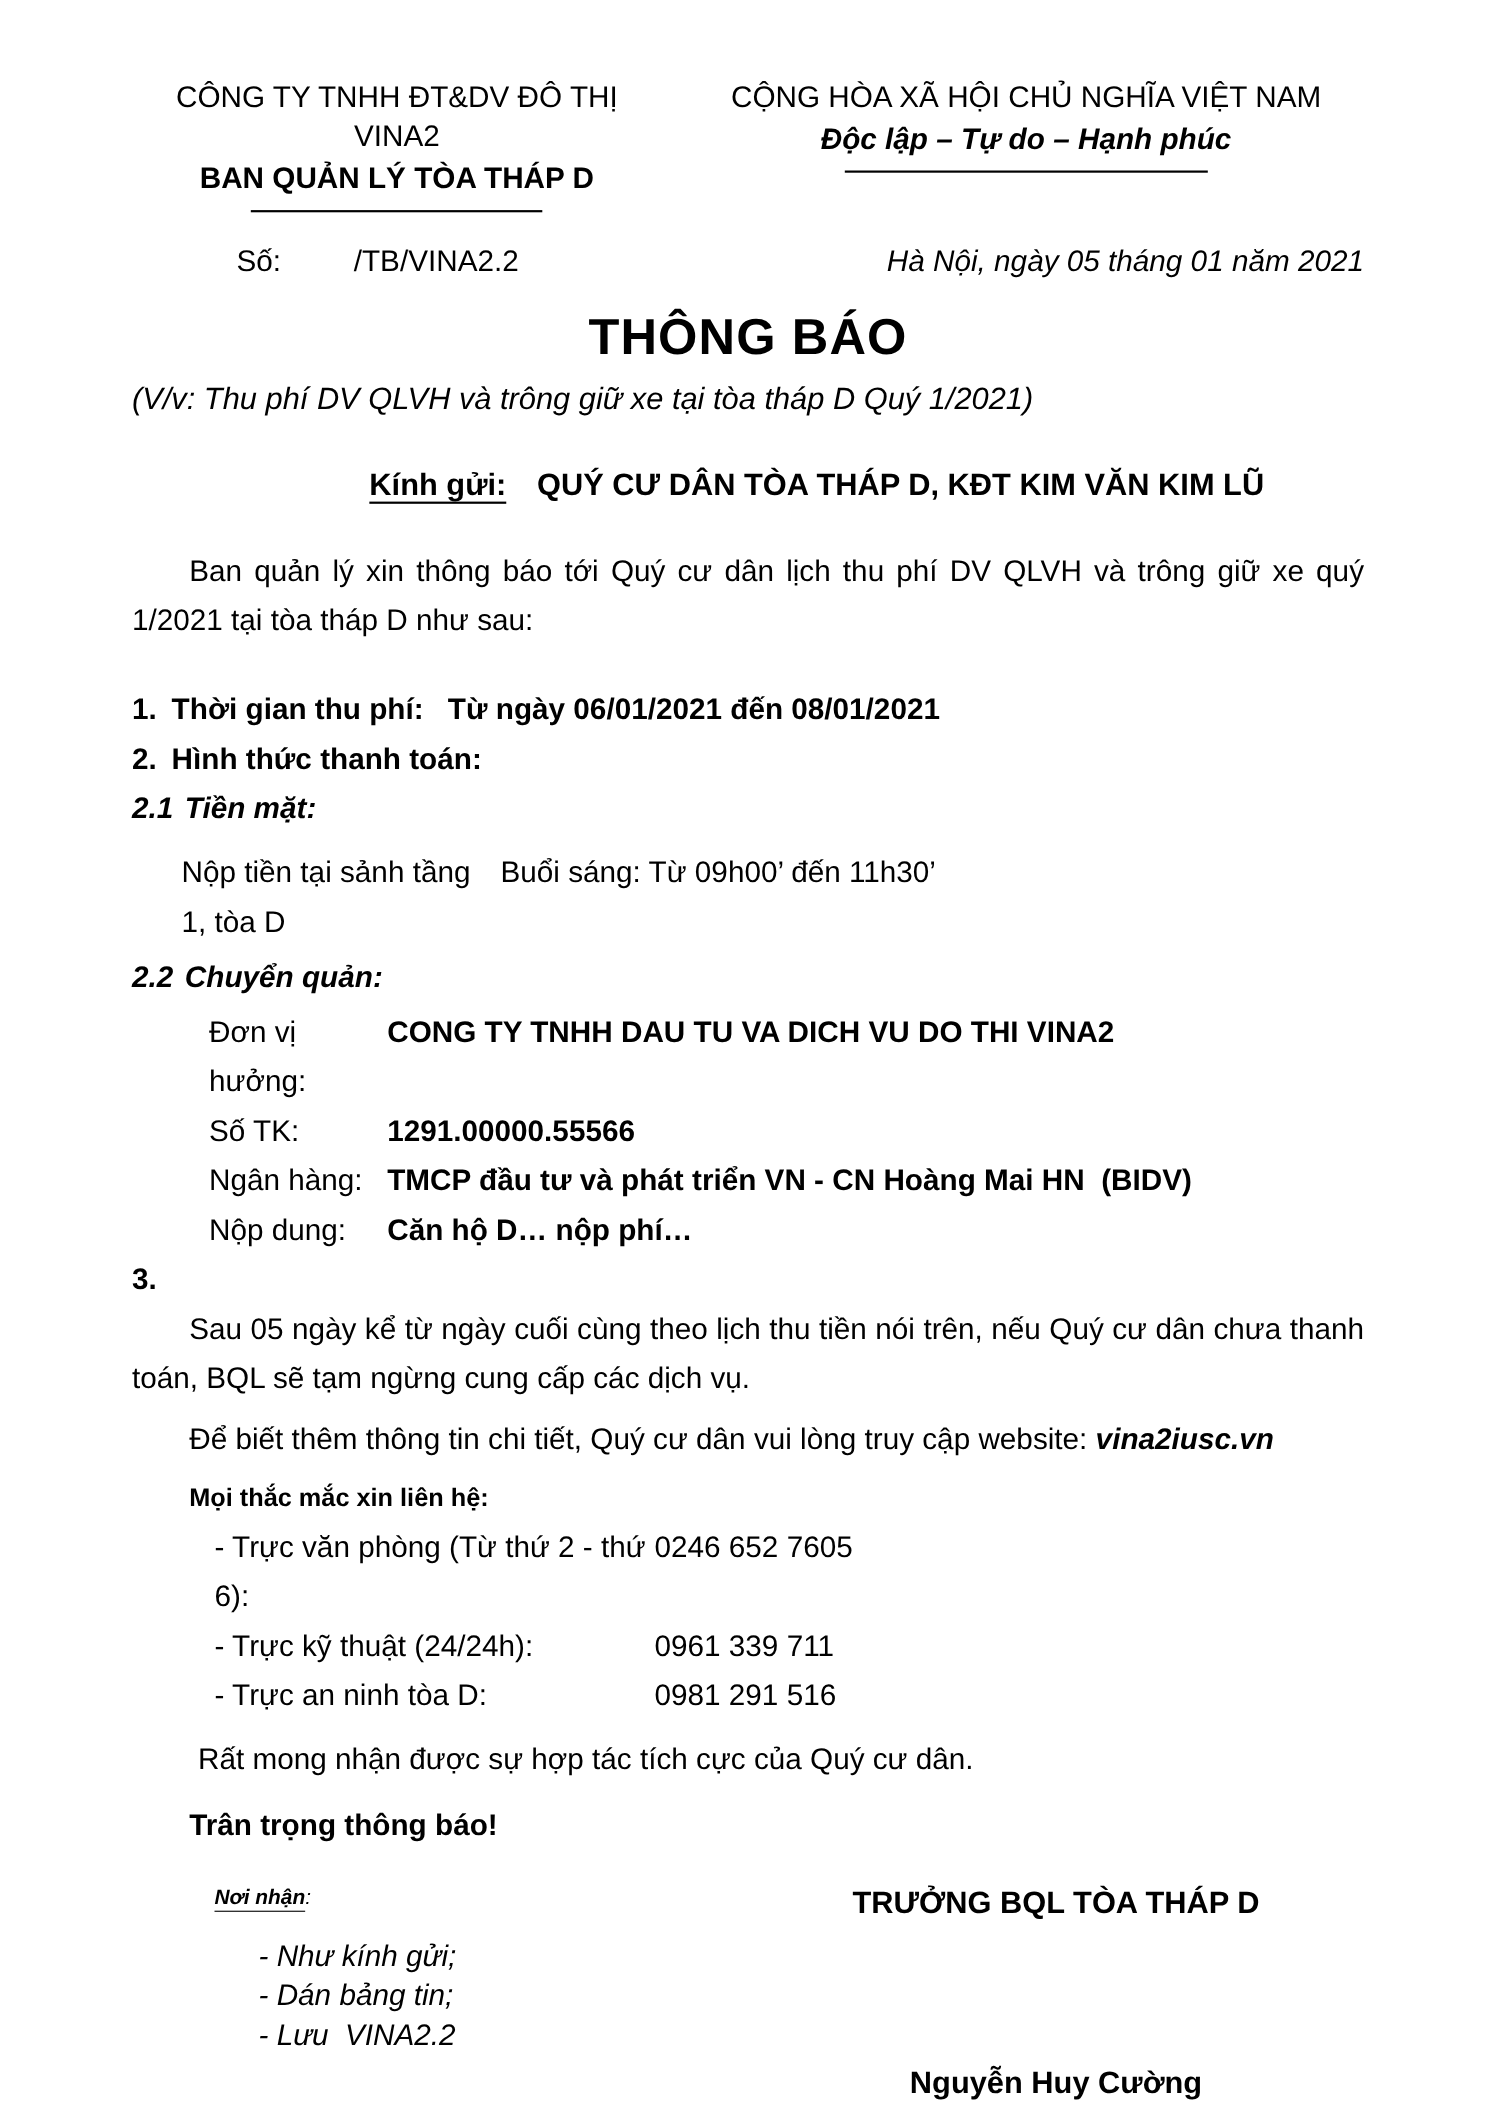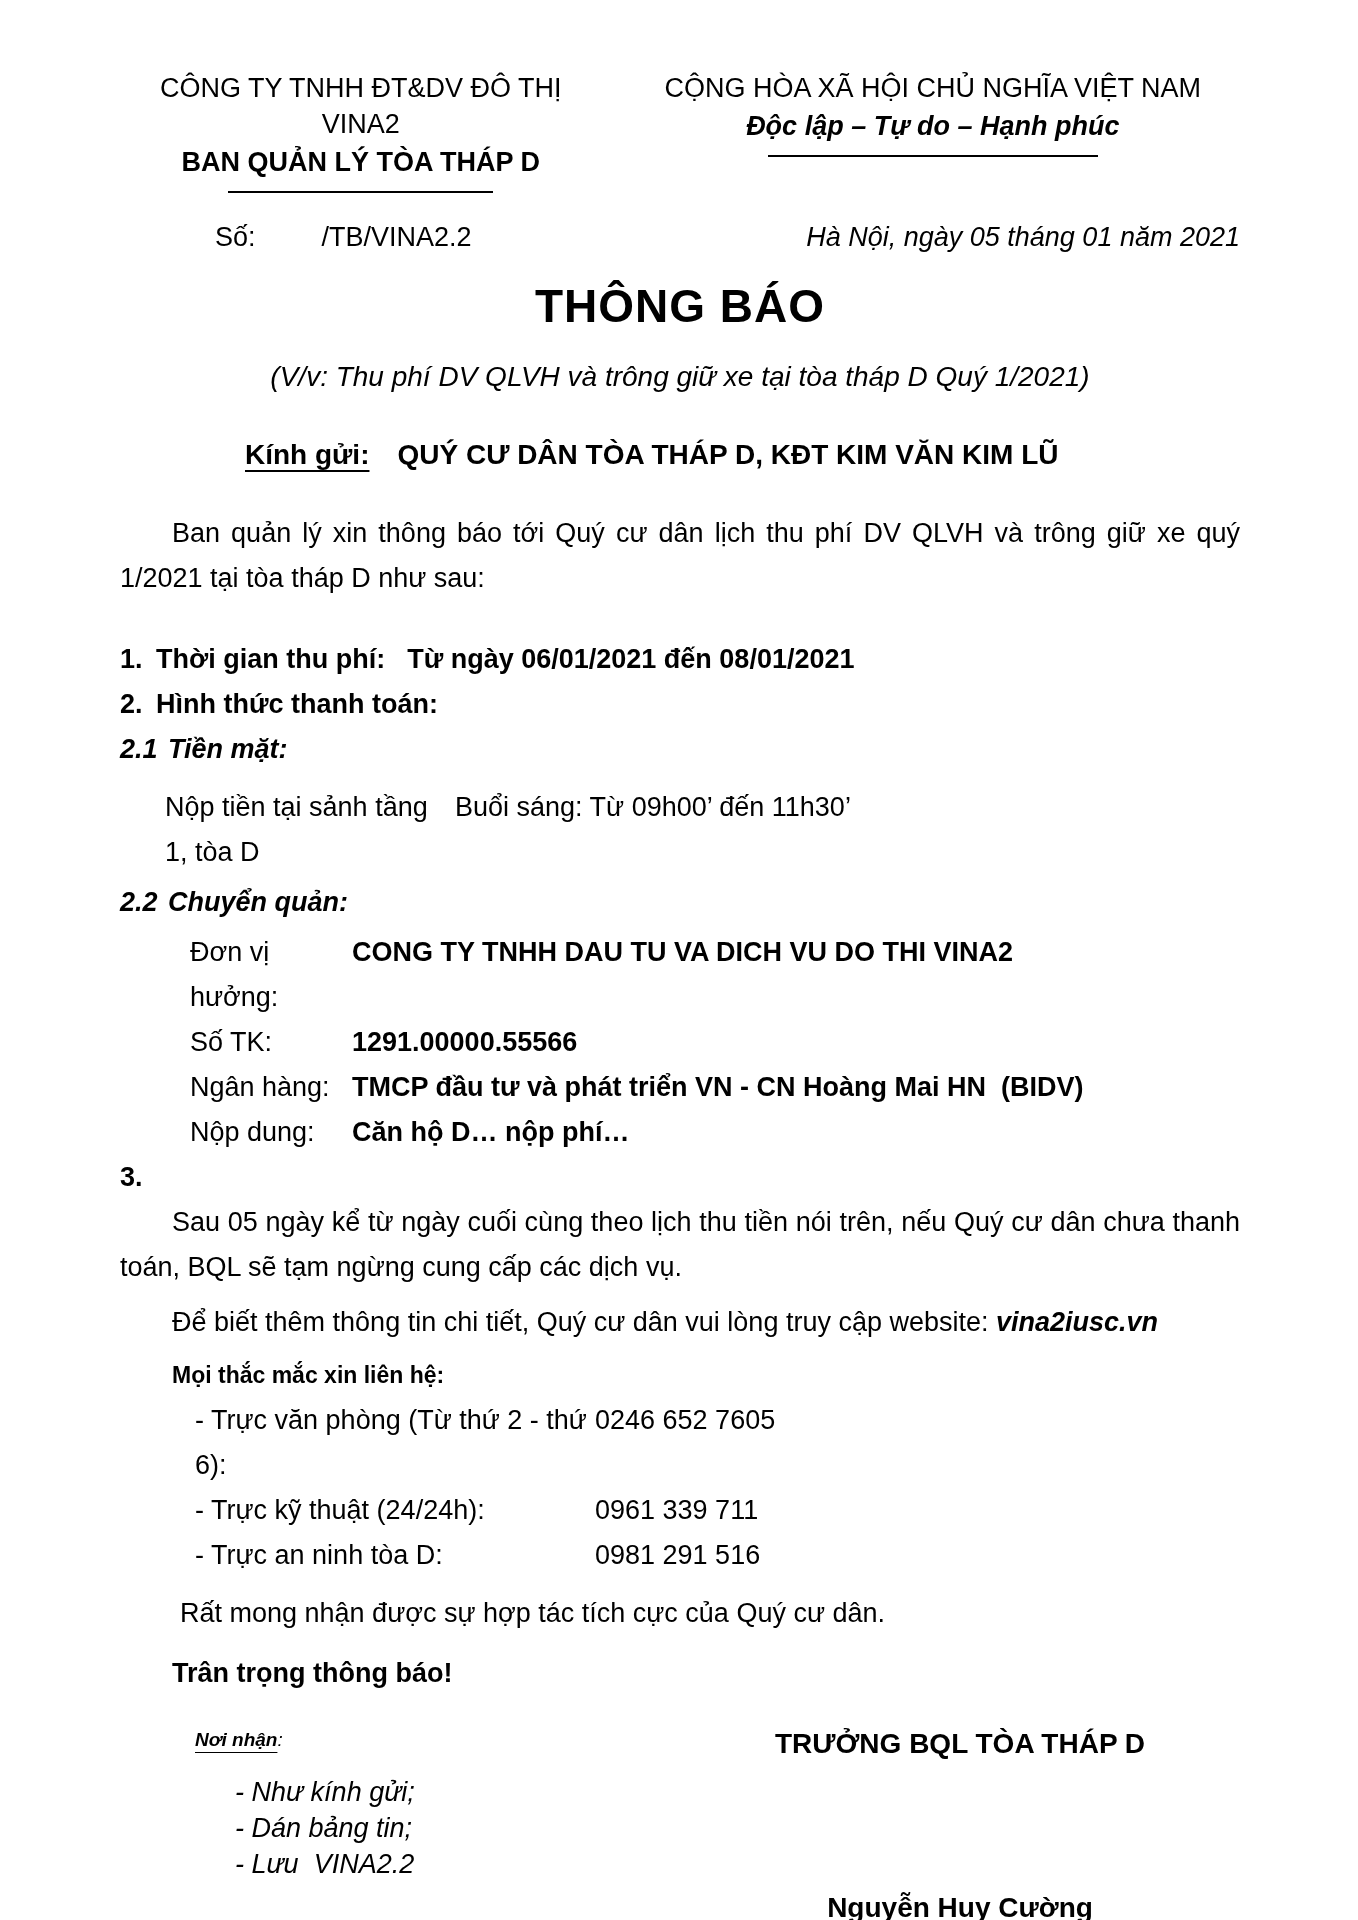--- a/index.html
+++ b/index.html
@@ -30,24 +30,24 @@
   .hdr-rule.left-rule  { width: 265px; }
   .hdr-rule.right-rule { width: 330px; }
 
   .meta-row { display: flex; justify-content: space-between; margin-top: 26px; font-size: 27px; line-height: 36px; }
   .doc-number { margin-left: 95px; display: flex; }
   .doc-number .num-value { margin-left: 66px; }
   .place-date { font-style: italic; }
 
   
   .doc-title { text-align: center; font-size: 46px; font-weight: bold; margin-top: 24px; letter-spacing: 1px; }
-  .doc-subtitle { text-align: center; font-size: 28px; font-style: italic; margin-top: 28px; }
-
-  
-  .salutation { margin-top: 46px; margin-left: 125px; font-size: 28px; font-weight: bold; }
+  .doc-subtitle { text-align: left; font-size: 28px; font-style: italic; margin-top: 14px; }
+
+  
+  .salutation { margin-top: 46px; margin-left: 125px; font-size: 28px; font-weight: bold; text-align: center; }
   .salutation .greet { text-decoration: underline; text-underline-offset: 6px; }
   .salutation .recipient { margin-left: 28px; }
 
   
   .para { font-size: 27px; line-height: 45px; text-align: justify; }
   .para.indent { text-indent: 52px; }
   .intro { margin-top: 40px; }
 
   .list-item { font-size: 27px; line-height: 45px; display: flex; }
   .list-item .num { width: 36px; flex: 0 0 auto; font-weight: bold; }

